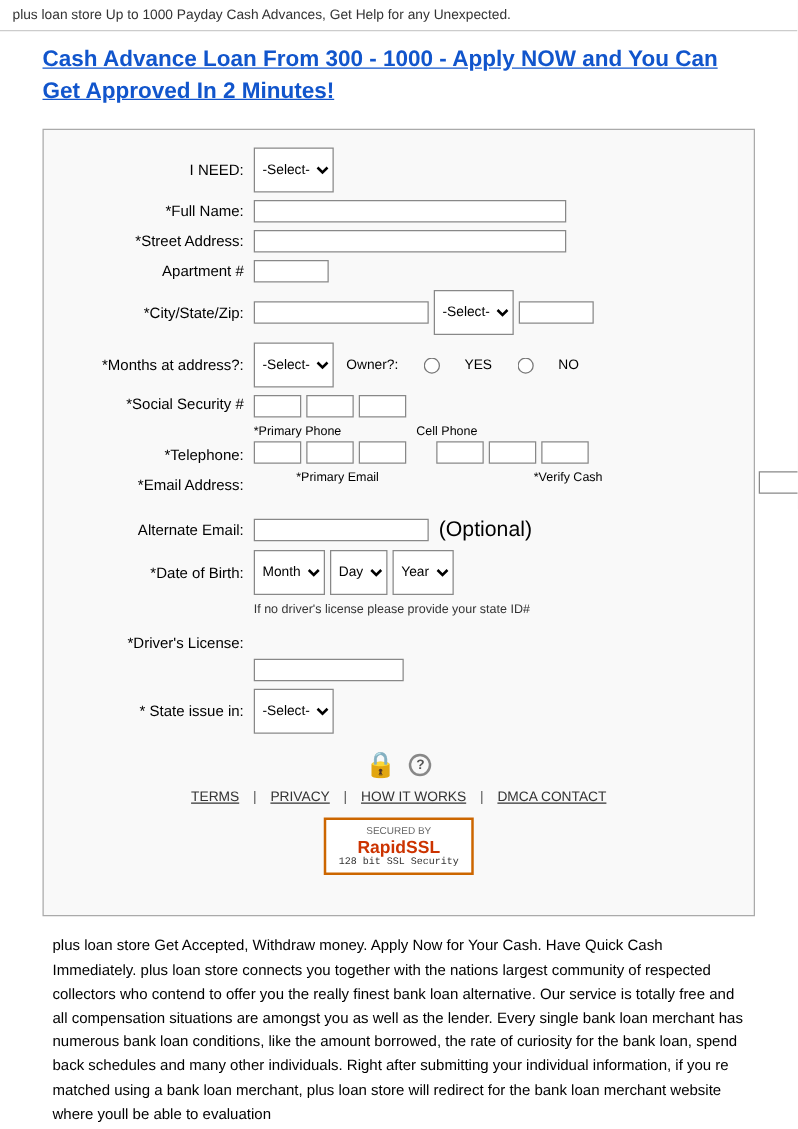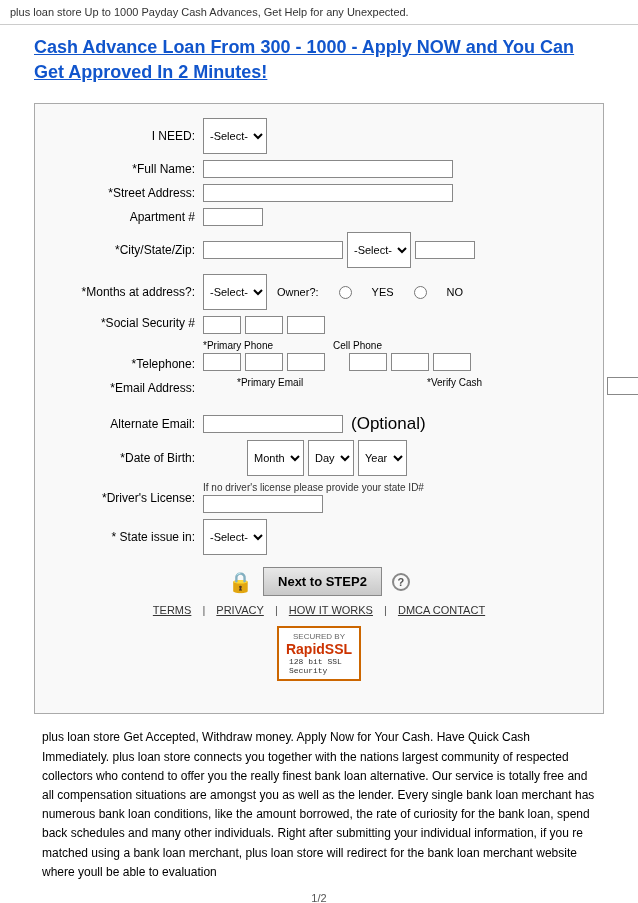--- a/index.html
+++ b/index.html
@@ -156,21 +156,20 @@
       display: flex;
       align-items: center;
       font-size: 11px;
       margin-left: 6px;
       gap: 20px;
     }
     .dob-row {
       display: flex;
       align-items: center;
       margin-bottom: 6px;
-      gap: 44px;
     }
     .dob-label {
       width: 150px;
       min-width: 150px;
       text-align: right;
       padding-right: 8px;
       font-size: 12px;
     }
     .dob-fields {
       display: flex;
@@ -261,21 +260,21 @@
     }
     .ssl-box {
       border: 2px solid #cc6600;
       background: #fff;
       display: flex;
       flex-direction: column;
       align-items: center;
       padding: 4px 10px;
       font-size: 9px;
       color: #333;
-      width: 84px;
+      width: 120px;
     }
     .ssl-box .secured-by {
       font-size: 8px;
       color: #666;
     }
     .ssl-box .rapid {
       font-size: 14px;
       font-weight: bold;
       color: #cc3300;
     }
@@ -445,39 +444,36 @@
         </select>
         <select>
           <option value="Year">Year</option>
         </select>
       </div>
     </div>
 
     <div class="dl-row">
       <div class="dl-label">*Driver's License:</div>
       <div class="dl-fields">
-        <div style="display:flex; flex-direction:column;">
+        <div style="display:flex; flex-direction:column;gap:32px;">
           <span class="dl-note">If no driver's license please provide your state ID#</span>
           <input type="text" style="width: 120px; margin-top: 2px;">
         </div>
       </div>
     </div>
 
     <div class="state-row">
       <div class="state-label">* State issue in:</div>
       <select>
         <option value="-Select-">-Select-</option>
       </select>
     </div>
 
     <div class="submit-row">
       <span class="lock-icon">🔒</span>
-      <button class="next-btn">
-        <span>Next to STEP2</span>
-      </button>
       <span class="help-icon">?</span>
     </div>
 
     <div class="footer-links">
       <span style="cursor:pointer; text-decoration:underline;">TERMS</span>
       <span class="sep"> | </span>
       <span style="cursor:pointer; text-decoration:underline;">PRIVACY</span>
       <span class="sep"> | </span>
       <span style="cursor:pointer; text-decoration:underline;">HOW IT WORKS</span>
       <span class="sep"> | </span>

